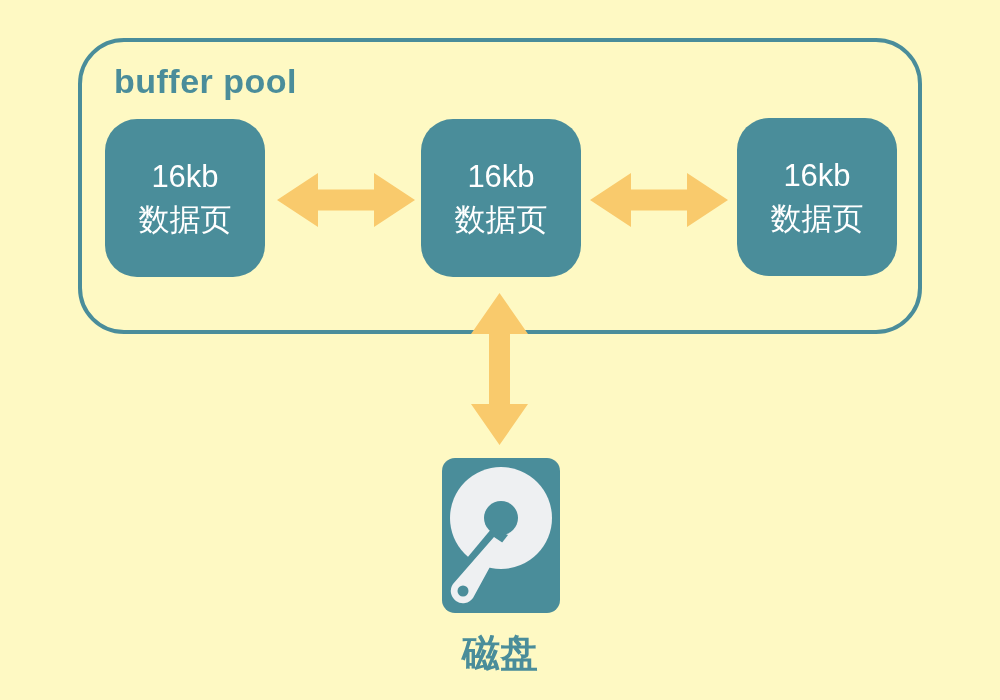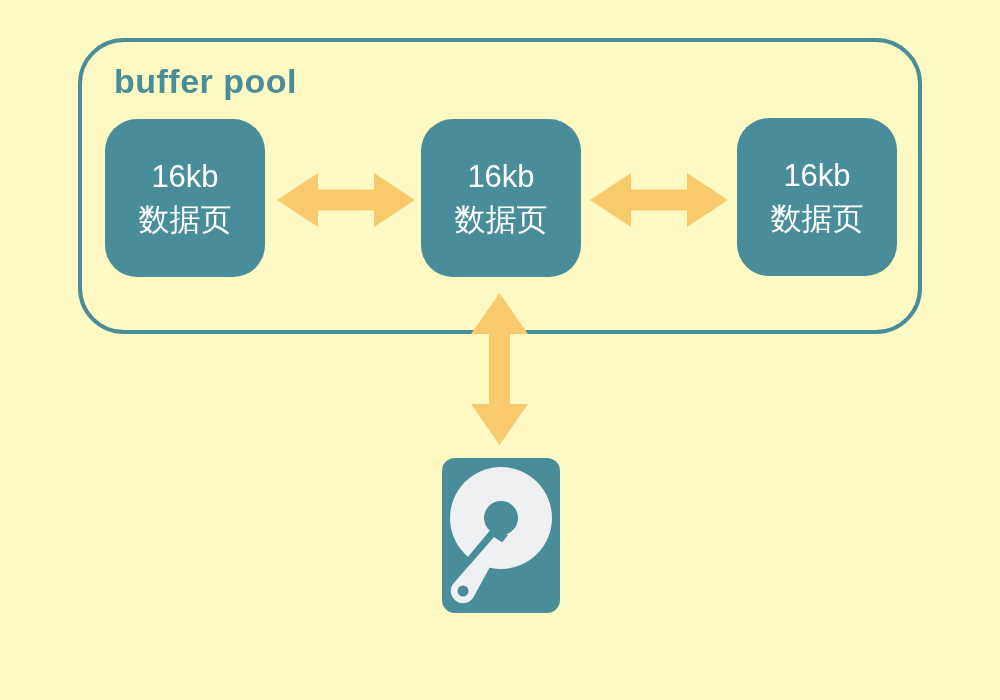--- a/index.html
+++ b/index.html
@@ -115,14 +115,15 @@
 
   <svg class="disk-icon" viewBox="0 0 118 155">
     <rect x="0" y="0" width="118" height="155" rx="13" fill="#4a8d9a"></rect>
     <circle cx="59" cy="60" r="51" fill="#eef0f2"></circle>
     <polygon points="50,70 20,106 34,118 66,77" fill="#4a8d9a"></polygon>
     <circle cx="59" cy="60" r="17" fill="#4a8d9a"></circle>
     <path d="M52,79 L61,85 L31,140 A12,12 0 1,1 11,126 Z" fill="#eef0f2"></path>
     <circle cx="21" cy="133" r="5.5" fill="#4a8d9a"></circle>
   </svg>
 
+  <div class="disk-label">磁盘</div>
 
 </div>
 
 </body></html>

